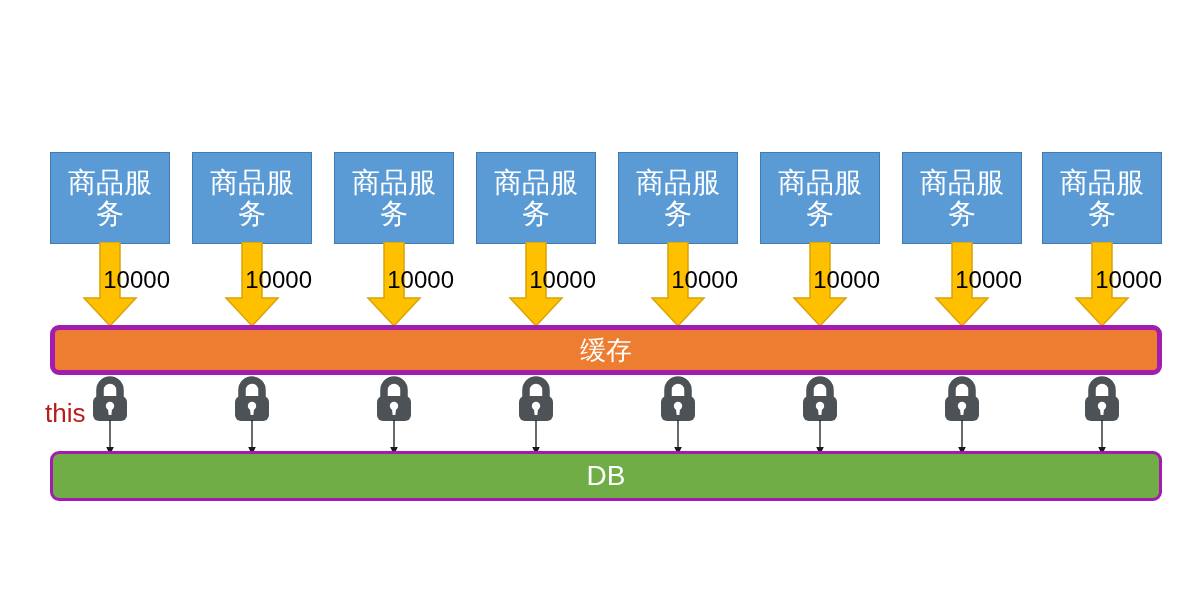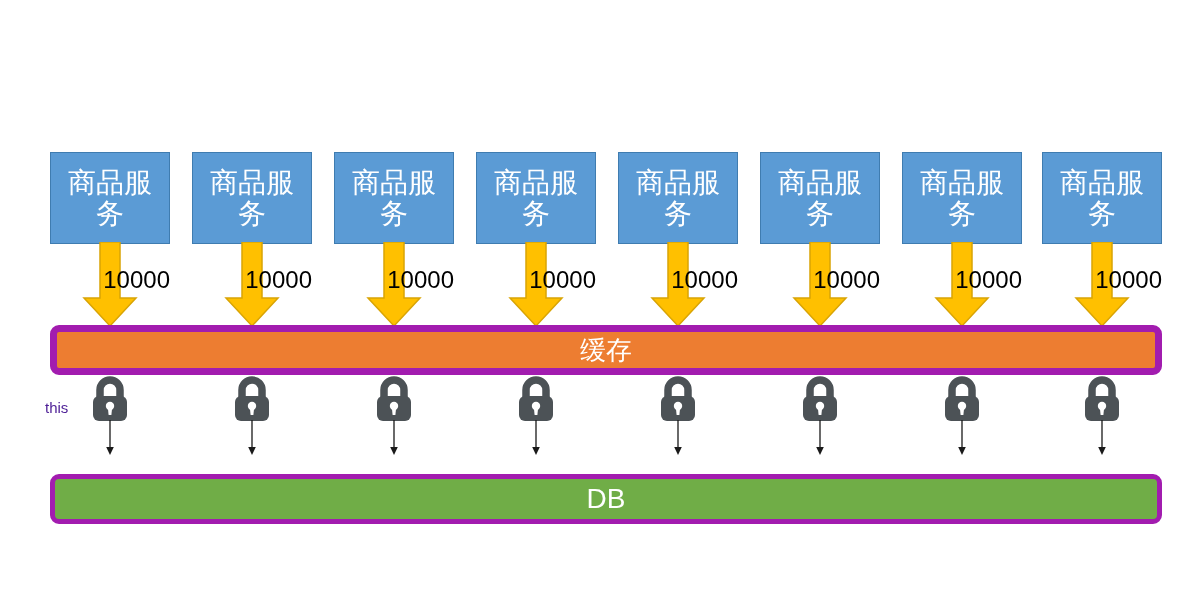--- a/index.html
+++ b/index.html
@@ -77,26 +77,26 @@
     justify-content: center;
   }
   .layer-bar-label {
     color: #ffffff;
     font-size: 26px;
     line-height: 1;
   }
   .cache-bar {
     top: 325px;
     background: #ED7D31;
-    border: 7px solid #a21caf;
+    border: 5px solid #a21caf;
   }
   .db-bar {
-    top: 474px;
+    top: 451px;
     background: #70AD47;
-    border: 5px solid #a21caf;
+    border: 3px solid #a21caf;
   }
   .db-bar .layer-bar-label {
     font-size: 28px;
   }
 
   
   .lock-icon {
     position: absolute;
     width: 44px;
     height: 46px;
@@ -117,22 +117,22 @@
     display: block;
     width: 14px;
     height: 36px;
   }
 
   
   .this-label {
     position: absolute;
     left: 45px;
     top: 400px;
-    font-size: 15px;
-    color: #4c1d95;
+    font-size: 26px;
+    color: #b91c1c;
     line-height: 1;
   }
   .caption {
     position: absolute;
     left: 62px;
     top: 532px;
     font-size: 27px;
     color: #000000;
     line-height: 1.25;
     white-space: nowrap;

